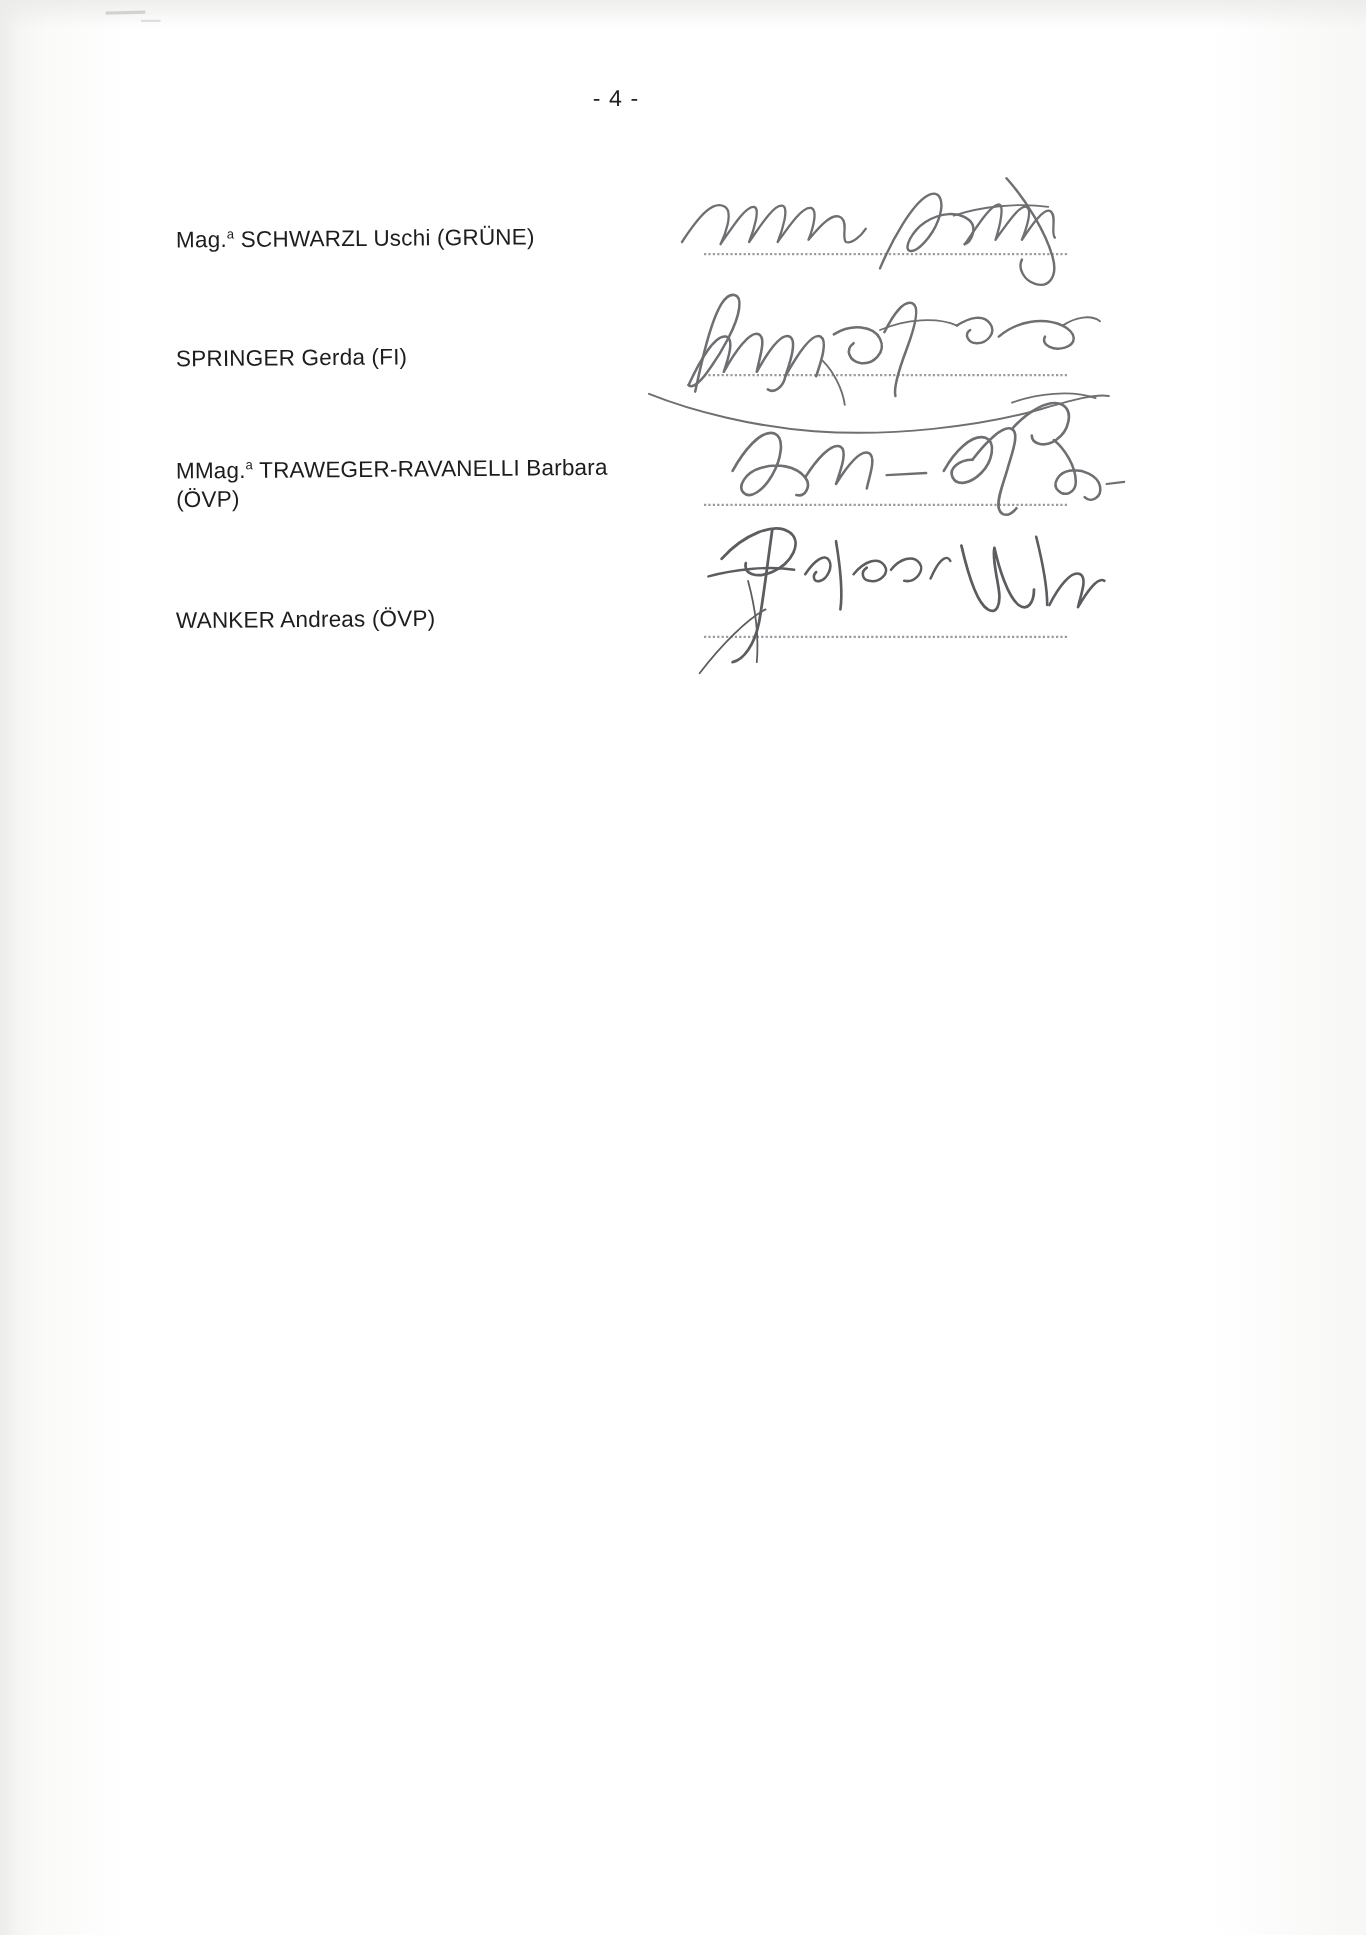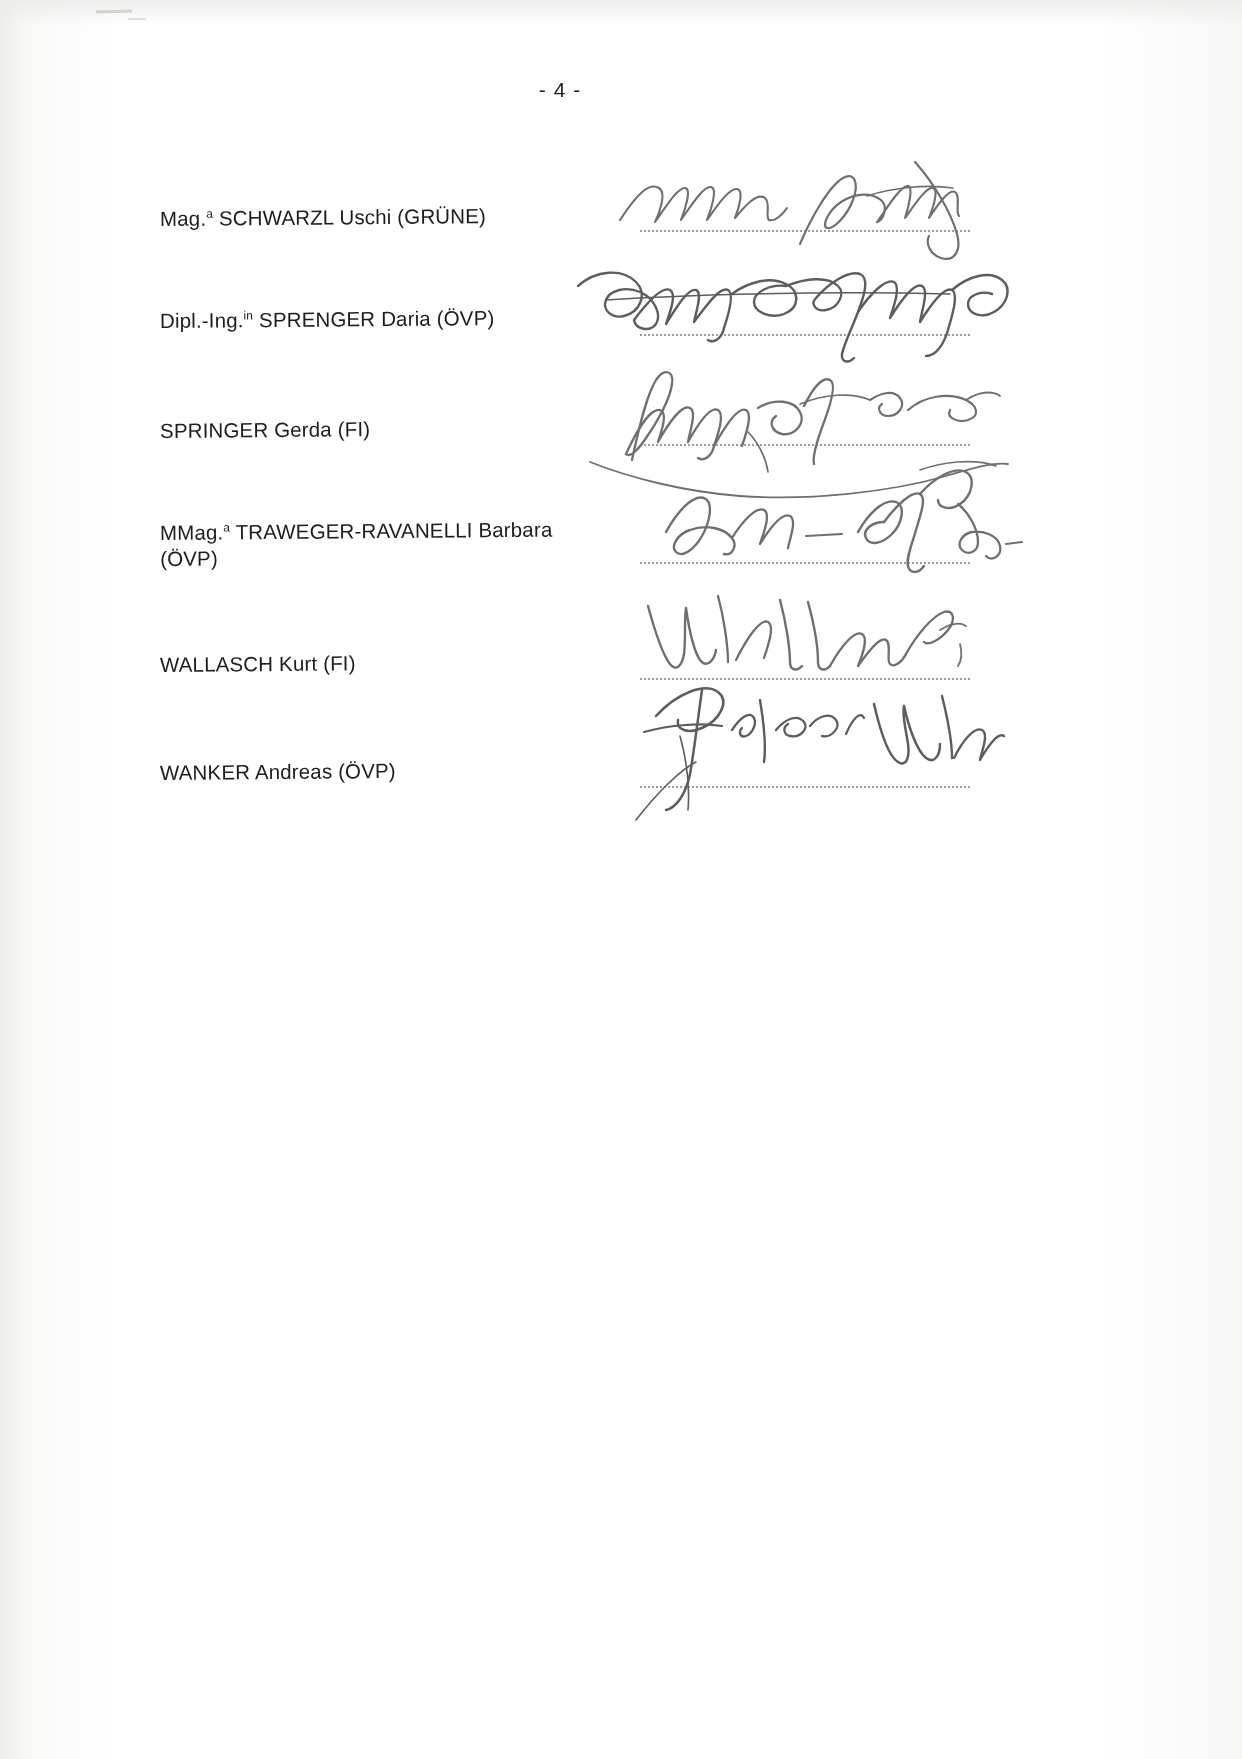--- a/index.html
+++ b/index.html
@@ -146,38 +146,20 @@
         <svg width="380" height="110" viewBox="0 0 380 110">
           <path d="M5 62 C22 36, 34 24, 44 30 C52 35, 44 56, 40 64 C50 50, 62 30, 70 30 C77 30, 70 52, 66 62 C76 48, 88 28, 96 29 C103 30, 96 52, 92 62 C102 48, 114 30, 122 31 C129 32, 124 50, 120 60 C130 48, 142 34, 150 40 C156 45, 150 58, 154 62 C160 64, 168 56, 172 50" stroke-width="2.1"></path>
           <path d="M185 86 C196 60, 214 28, 228 20 C240 13, 244 26, 238 42 C232 58, 218 72, 212 70 C206 68, 214 52, 226 44 C240 35, 256 34, 266 42 C274 49, 268 62, 262 64" stroke-width="2.2"></path>
           <path d="M262 64 C272 50, 284 30, 292 28 C299 26, 294 48, 290 60 C300 46, 312 28, 318 30 C324 32, 318 50, 314 60 C322 48, 334 30, 340 34 C346 38, 340 54, 344 58" stroke-width="2.1"></path>
           <path d="M300 4 C318 24, 336 54, 342 76 C347 94, 338 104, 326 100 C316 97, 310 86, 314 78" stroke-width="2.2"></path>
           <path d="M252 38 C276 30, 310 26, 338 30" stroke-width="1.6"></path>
         </svg>
       </div>
     </div>
 
-    <div class="sig-row">
-      <div class="sig-name" style="top:26px;">
-        <span>Dipl.-Ing.</span><span class="sup">in</span><span> SPRENGER Daria (ÖVP)</span>
-      </div>
-      <div class="sig-line" style="top:52px;"></div>
-      <div class="ink dark" style="left:570px; top:-22px;">
-        <svg width="450" height="110" viewBox="0 0 450 110">
-          <path d="M8 26 C26 10, 52 8, 66 22 C78 34, 70 52, 54 56 C42 59, 32 50, 36 40 C40 30, 56 26, 70 32 C84 38, 92 54, 86 64 C80 72, 66 70, 64 60" stroke-width="2.4"></path>
-          <path d="M64 60 C76 44, 92 26, 100 30 C107 34, 100 52, 96 64 C106 48, 118 28, 126 30 C133 32, 126 52, 124 62 C136 46, 150 26, 158 30 C165 34, 158 56, 154 68 C152 78, 144 84, 138 80" stroke-width="2.4"></path>
-          <path d="M162 34 C178 22, 200 16, 216 24 C230 31, 230 48, 214 54 C200 59, 184 52, 184 42 C184 32, 200 24, 216 26" stroke-width="2.4"></path>
-          <path d="M216 26 C236 18, 258 16, 268 26 C276 34, 268 48, 256 50 C246 52, 240 44, 246 38" stroke-width="2.3"></path>
-          <path d="M246 38 C258 24, 278 10, 290 14 C300 18, 294 36, 288 52 C282 68, 274 84, 272 94 C271 102, 278 104, 284 98" stroke-width="2.4"></path>
-          <path d="M288 52 C300 34, 316 18, 324 22 C331 26, 324 46, 320 58 C330 42, 344 22, 352 26 C359 30, 352 50, 350 62 C360 46, 374 26, 382 30 C389 34, 382 56, 378 70 C374 84, 366 96, 356 96" stroke-width="2.4"></path>
-          <path d="M382 30 C398 16, 420 10, 432 20 C442 28, 438 44, 424 52 C412 59, 398 54, 398 44 C398 36, 410 30, 422 34" stroke-width="2.4"></path>
-          <path d="M36 40 C100 36, 240 30, 380 34" stroke-width="1.5"></path>
-        </svg>
-      </div>
-    </div>
 
     <div class="sig-row">
       <div class="sig-name" style="top:32px;">
         <span>SPRINGER Gerda (FI)</span><span class="sup"></span><span></span>
       </div>
       <div class="sig-line" style="top:58px;"></div>
       <div class="ink" style="left:608px; top:-24px;">
         <svg width="400" height="120" viewBox="0 0 400 120">
           <path d="M24 98 C30 70, 38 34, 48 18 C56 6, 66 8, 64 22 C62 38, 48 62, 38 76 C30 88, 22 96, 18 92" stroke-width="2.3"></path>
           <path d="M18 92 C28 70, 42 46, 52 48 C60 50, 54 68, 50 80 C60 62, 74 42, 82 46 C89 50, 82 68, 80 80 C90 62, 102 44, 110 48 C117 52, 110 72, 106 84 C104 94, 96 100, 90 96" stroke-width="2.3"></path>
@@ -208,39 +190,20 @@
           <path d="M268 84 C278 66, 294 50, 306 54 C316 58, 312 76, 302 86 C292 96, 280 98, 276 90 C272 82, 282 74, 294 74" stroke-width="2.4"></path>
           <path d="M294 74 C306 58, 322 42, 330 46 C337 50, 330 68, 326 82 C322 96, 316 110, 318 118 C320 126, 328 126, 334 118" stroke-width="2.4"></path>
           <path d="M330 46 C344 30, 364 18, 376 24 C386 30, 382 48, 370 56 C360 63, 348 60, 348 52" stroke-width="2.4"></path>
           <path d="M368 56 C378 64, 388 80, 388 94 C388 104, 378 108, 372 102 C366 96, 372 86, 382 84 C394 82, 408 88, 410 98 C412 108, 402 114, 396 108" stroke-width="2.3"></path>
           <path d="M416 96 L432 94" stroke-width="2"></path>
           <path d="M330 22 C352 14, 384 10, 406 18" stroke-width="1.6"></path>
         </svg>
       </div>
     </div>
 
-    <div class="sig-row">
-      <div class="sig-name" style="top:38px;">
-        <span>WALLASCH Kurt (FI)</span><span class="sup"></span><span></span>
-      </div>
-      <div class="sig-line" style="top:64px;"></div>
-      <div class="ink" style="left:640px; top:-36px;">
-        <svg width="340" height="120" viewBox="0 0 340 120">
-          <path d="M8 28 C14 50, 22 76, 30 86 C36 94, 42 88, 44 76 C46 60, 44 42, 46 30 C48 44, 52 70, 60 82 C66 90, 74 84, 76 72" stroke-width="2.4"></path>
-          <path d="M78 18 C84 40, 88 68, 88 84" stroke-width="2.3"></path>
-          <path d="M96 82 C106 62, 120 40, 128 44 C135 48, 128 68, 124 80" stroke-width="2.3"></path>
-          <path d="M140 22 C146 44, 150 70, 150 84 C150 92, 156 94, 162 88" stroke-width="2.4"></path>
-          <path d="M168 24 C174 46, 178 70, 178 84 C178 92, 184 94, 190 88" stroke-width="2.4"></path>
-          <path d="M190 88 C200 70, 214 52, 222 56 C229 60, 222 78, 218 88 C228 74, 240 58, 246 62 C252 66, 246 82, 250 86 C254 90, 262 84, 266 76" stroke-width="2.3"></path>
-          <path d="M266 76 C276 58, 292 38, 304 34 C314 31, 316 42, 308 52 C300 62, 288 68, 284 64" stroke-width="2.3"></path>
-          <path d="M300 52 C310 46, 320 44, 326 48" stroke-width="1.8"></path>
-          <path d="M320 66 C322 74, 322 82, 318 88" stroke-width="1.8"></path>
-        </svg>
-      </div>
-    </div>
 
     <div class="sig-row">
       <div class="sig-name" style="top:42px;">
         <span>WANKER Andreas (ÖVP)</span><span class="sup"></span><span></span>
       </div>
       <div class="sig-line" style="top:68px;"></div>
       <div class="ink dark" style="left:636px; top:-44px;">
         <svg width="370" height="150" viewBox="0 0 370 150">
           <path d="M20 42 C40 20, 68 8, 82 18 C94 27, 84 46, 66 54 C52 60, 40 56, 42 46" stroke-width="2.5"></path>
           <path d="M66 16 C62 44, 58 78, 54 100 C50 120, 40 134, 30 136" stroke-width="2.5"></path>

